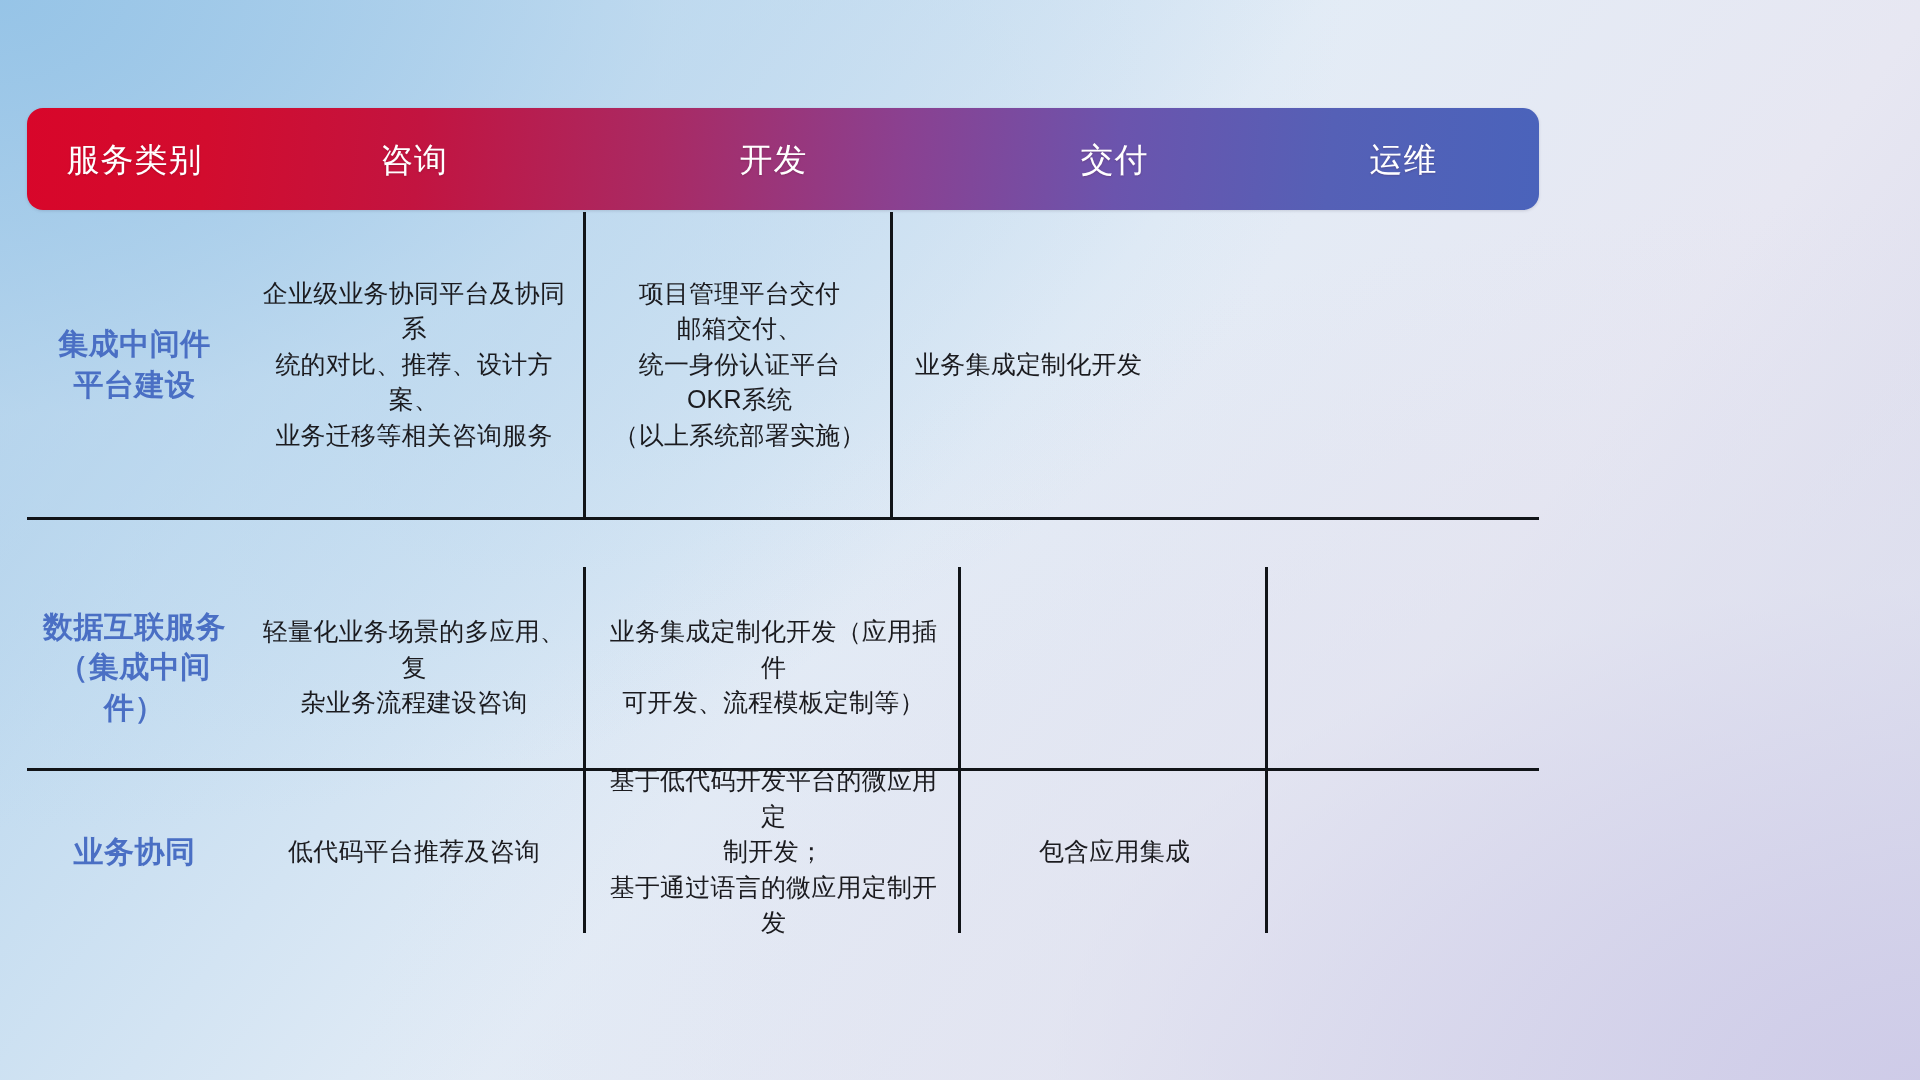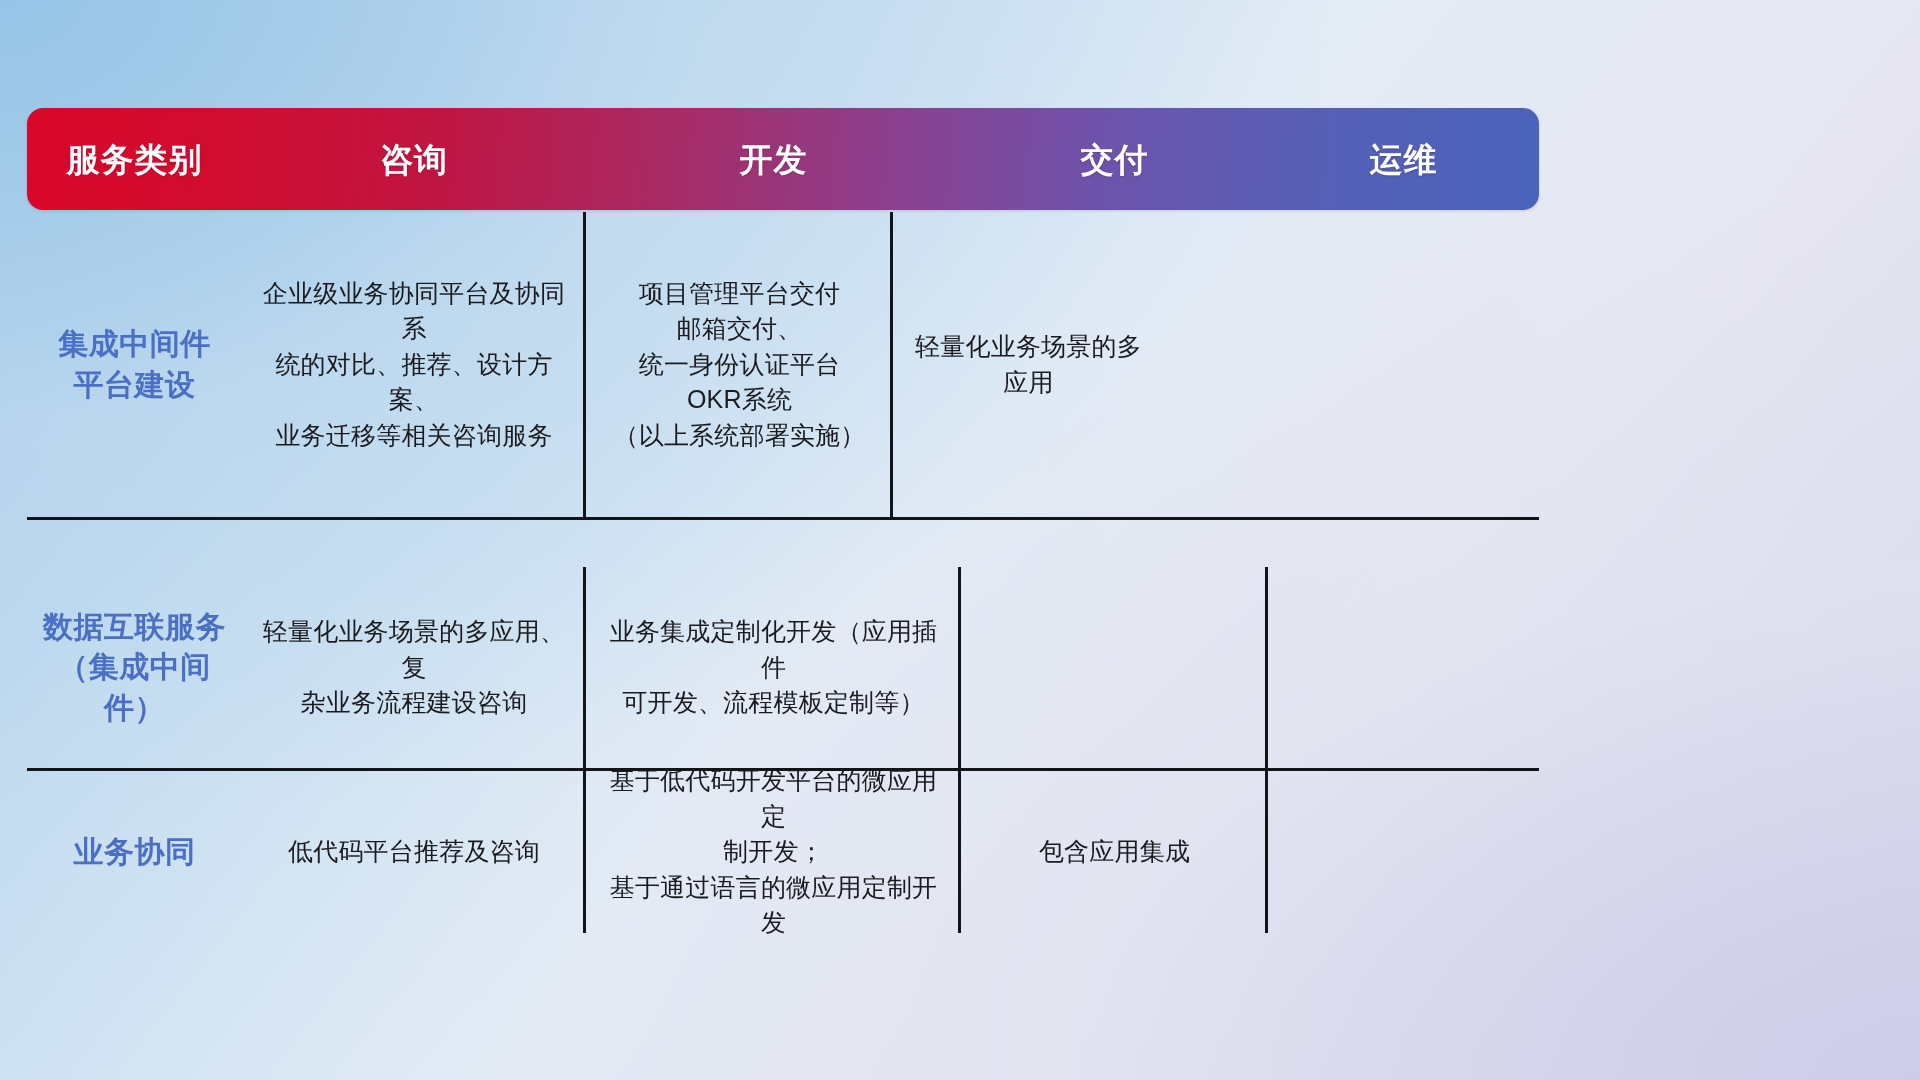--- a/index.html
+++ b/index.html
@@ -47,21 +47,21 @@
         #6b54ad 72%,
         #5560b6 86%,
         #4a63bb 100%);
     display: flex;
     align-items: center;
     box-shadow: 0 1px 3px rgba(60,60,90,0.18);
   }
   .th {
     color: #ffffff;
     font-size: 33px;
-    font-weight: bold;
+    font-weight: normal;
     text-align: center;
     letter-spacing: 1px;
     line-height: 1;
     text-shadow: 0 1px 2px rgba(80,20,40,0.25);
     white-space: nowrap;
   }
 
   
   .tbody {
     position: relative;
@@ -161,21 +161,21 @@
 业务迁移等相关咨询服务</span>
         </div>
         <div class="td c3 rule-right">
           <span class="cell-text">项目管理平台交付
 邮箱交付、
 统一身份认证平台
 OKR系统
 （以上系统部署实施）</span>
         </div>
         <div class="td c4">
-          <span class="cell-text">轻量化业务场景的多应用</span>
+          <span class="cell-text">业务集成定制化开发</span>
         </div>
       </div>
 
       <div class="trow r1">
         <div class="td c0">
           <span class="cat-label">数据互联服务
 （集成中间件）</span>
         </div>
         <div class="td c1 rule-right">
           <span class="cell-text">轻量化业务场景的多应用、复

